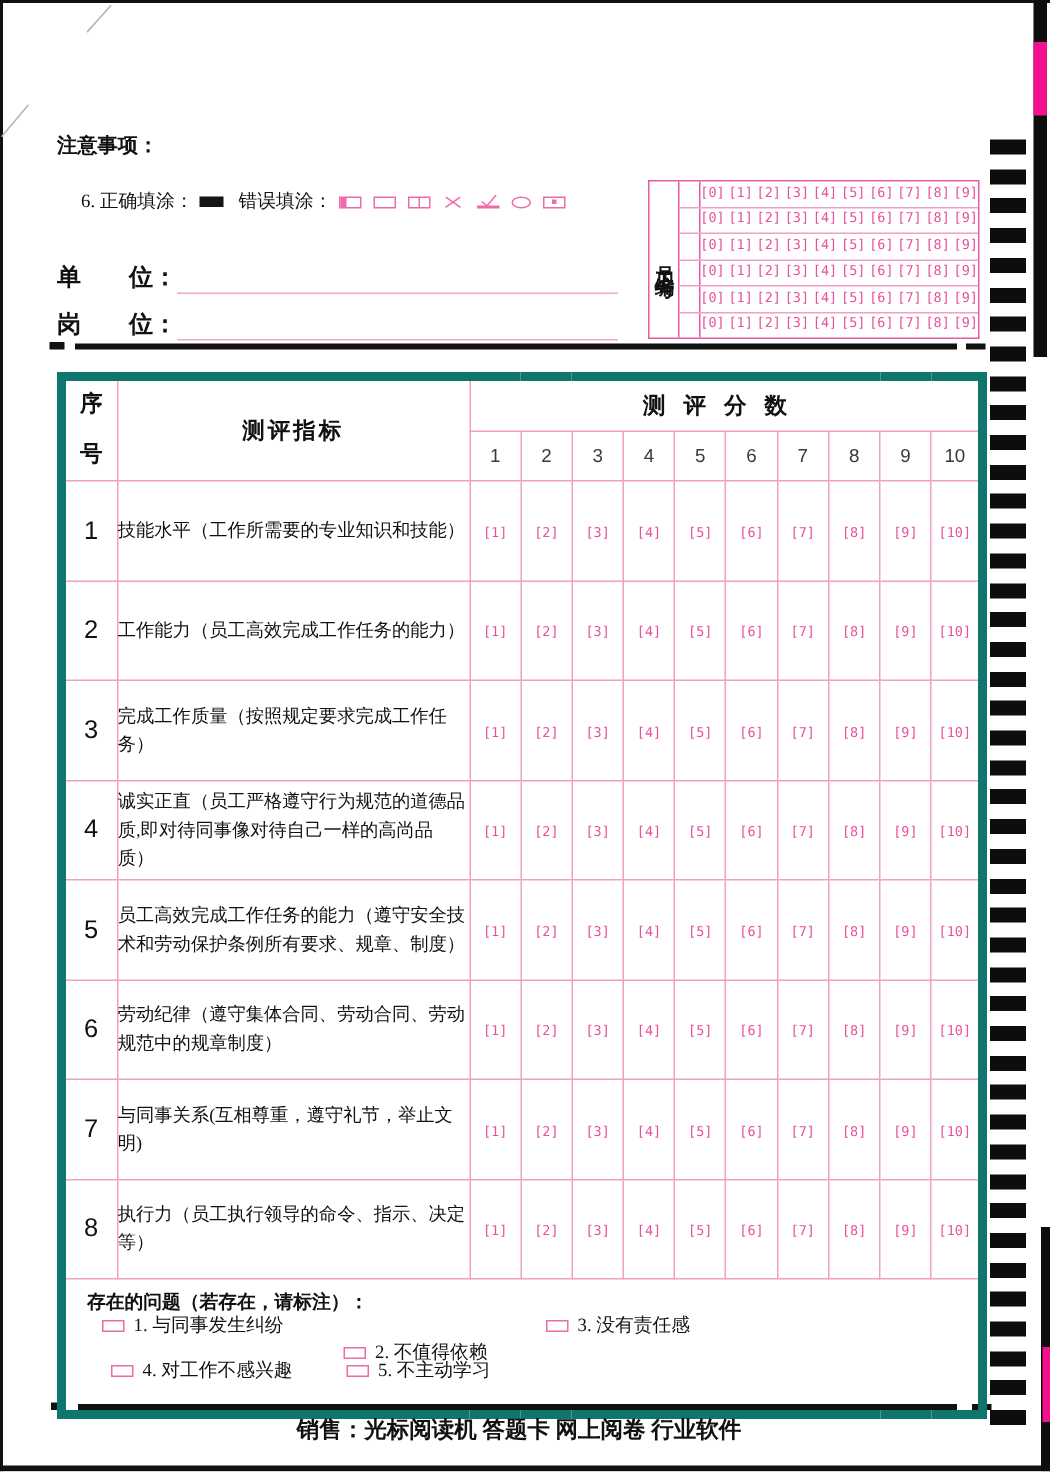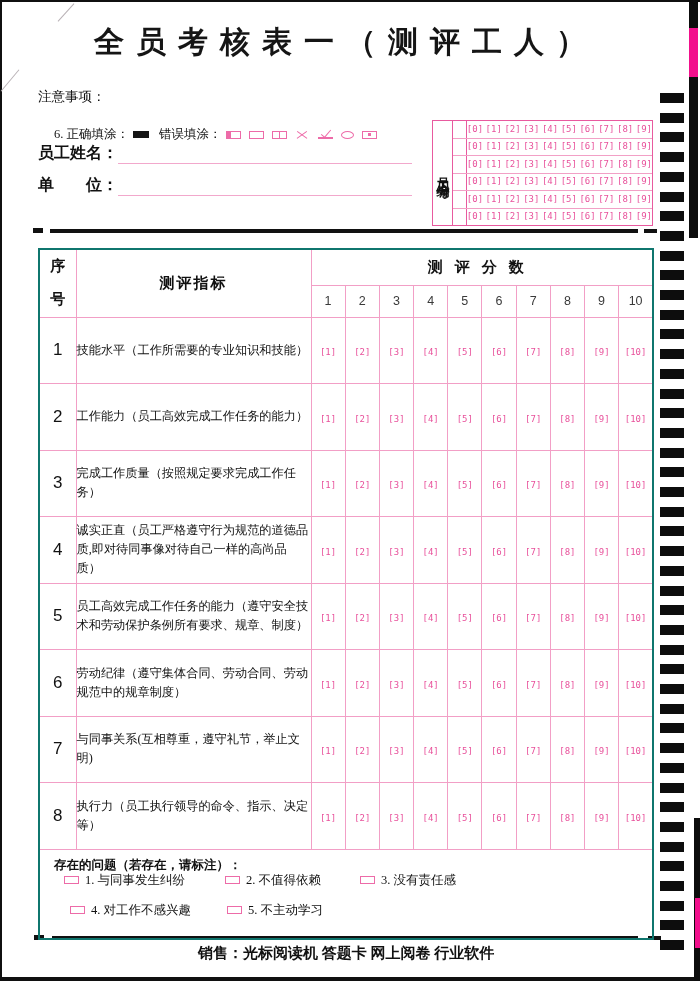--- a/index.html
+++ b/index.html
@@ -13,21 +13,21 @@
   #edge-bottom{left:0;top:977px;width:700px;height:4px;background:#101010;}
   .scratch{height:1px;background:#b9b2b6;}
   #scratch1{left:-4px;top:80px;width:28px;transform:rotate(-50deg);}
   #scratch2{left:54px;top:12px;width:24px;transform:rotate(-48deg);}
 
   
   #title{left:0;top:22px;width:692px;text-align:center;font-size:30px;font-weight:bold;
          letter-spacing:12px;font-family:"Liberation Sans","DejaVu Sans",sans-serif;color:#151515;}
 
   
-  #notice-heading{left:38px;top:88px;font-size:13.5px;font-weight:400;}
+  #notice-heading{left:38px;top:88px;font-size:13.5px;font-weight:700;}
   #notice-line1{left:54px;top:108px;font-size:12.5px;}
   #notice-line2{left:54px;top:126px;font-size:12.5px;display:flex;align-items:center;}
   .correct-mark{display:inline-block;width:16px;height:7px;background:#151515;margin:0 10px 0 4px;}
   #wrong-marks{display:inline-flex;align-items:center;gap:8px;margin-left:4px;}
   .ws{display:inline-block;width:15px;height:8px;position:relative;box-sizing:border-box;}
   .ws-partial,.ws-empty,.ws-line,.ws-dot{border:1px solid #ed6ba8;}
   .ws-partial::before{content:'';position:absolute;left:0;top:0;width:4px;height:100%;background:#ed6ba8;}
   .ws-line::before{content:'';position:absolute;left:50%;top:0;width:1.3px;height:100%;background:#ed6ba8;}
   .ws-cross::before,.ws-cross::after{content:'';position:absolute;left:50%;top:50%;width:12px;height:1.3px;background:#ed6ba8;}
   .ws-cross::before{transform:translate(-50%,-50%) rotate(35deg);}
@@ -58,21 +58,21 @@
 
   
   .sync-sq{width:10px;height:5px;background:#111;}
   .sync-bar{height:4px;background:#111;}
   .sync-dash{width:13px;height:4px;background:#111;}
   #sq1{left:33px;top:228px;} #bar1{left:50px;top:229px;width:588px;} #dash1{left:644px;top:229px;}
   #sq2{left:34px;top:935px;} #bar2{left:52px;top:936px;width:586px;} #dash2{left:648px;top:936px;}
 
   
   #main-table{position:absolute;left:38px;top:248px;width:614px;border-collapse:collapse;
-              table-layout:fixed;border:2px solid #0f766e;}
+              table-layout:fixed;border:6px solid #0f766e;}
   #main-table th,#main-table td{border:1px solid #f29fc6;padding:0;box-sizing:border-box;}
   tr.h1{height:36px;} tr.h2{height:32px;} tr.body-row{height:66.5px;} tr.problems-row{height:90px;}
   th{font-weight:600;}
   .seq-h .seq-stack{display:inline-block;width:16px;word-break:break-all;line-height:33px;font-size:15px;}
   .ind-h{font-size:15px;letter-spacing:2px;text-align:center;}
   .score-title{font-size:15px;letter-spacing:12px;}
   .score-num{font-size:12.5px;font-weight:normal;color:#3a3a3a;text-align:center;
              font-family:"Liberation Sans","DejaVu Sans",sans-serif;}
   td.seq{text-align:center;font-size:17px;font-family:"Liberation Sans","DejaVu Sans",sans-serif;}
   td.indicator{font-size:12.2px;line-height:1.55;padding:0 9px;text-align:left;}
@@ -97,44 +97,43 @@
 <body>
 
 <div id="page">
 
   <div class="abs" id="edge-top"></div>
   <div class="abs" id="edge-left"></div>
   <div class="abs" id="edge-bottom"></div>
   <div class="abs scratch" id="scratch1"></div>
   <div class="abs scratch" id="scratch2"></div>
 
-  <div class="abs" id="title">全员考核表一（测评工人）</div>
 
   <div class="abs" id="notice-heading">注意事项：</div>
   <div class="abs" id="notice-line2">
     <span>6. 正确填涂：</span>
     <span class="correct-mark"></span>
     <span>错误填涂：</span>
     <span id="wrong-marks">
         <span class="ws ws-partial"></span>
         <span class="ws ws-empty"></span>
         <span class="ws ws-line"></span>
         <span class="ws ws-cross"></span>
         <span class="ws ws-check"></span>
         <span class="ws ws-oval"></span>
         <span class="ws ws-dot"></span>
       </span>
   </div>
 
-  <div class="abs field" id="field-0">
-    <span class="field-label">员工姓名：</span>
+  <div class="abs field" id="field-1">
+    <span class="field-label">单　　位：</span>
     <span class="field-line"></span>
   </div>
-  <div class="abs field" id="field-1">
-    <span class="field-label">单　　位：</span>
+  <div class="abs field" id="field-2">
+    <span class="field-label">岗　　位：</span>
     <span class="field-line"></span>
   </div>
 
   <div class="abs" id="eid-box">
     <div id="eid-label">
       <span>员工编号</span>
     </div>
     <div id="eid-rows">
         <div class="eid-row">
           <div class="eid-mid"></div>
@@ -386,21 +385,21 @@
       </tbody>
     <tbody>
       <tr class="problems-row">
         <td class="problems-cell" colspan="12">
           <div id="problems-heading">存在的问题（若存在，请标注）：</div>
           <div id="problems-items">
               <div class="problem-item" style="left: 24px; top: 22px;">
                 <span class="pcheck"></span>
                 <span class="plabel">1. 与同事发生纠纷</span>
               </div>
-              <div class="problem-item" style="left: 185px; top: 22px; text-align: center;">
+              <div class="problem-item" style="left: 185px; top: 40px; text-align: center;">
                 <span class="pcheck"></span>
                 <span class="plabel">2. 不值得依赖</span>
               </div>
               <div class="problem-item" style="left: 320px; top: 22px;">
                 <span class="pcheck"></span>
                 <span class="plabel">3. 没有责任感</span>
               </div>
               <div class="problem-item" style="left: 30px; top: 52px;">
                 <span class="pcheck"></span>
                 <span class="plabel">4. 对工作不感兴趣</span>

